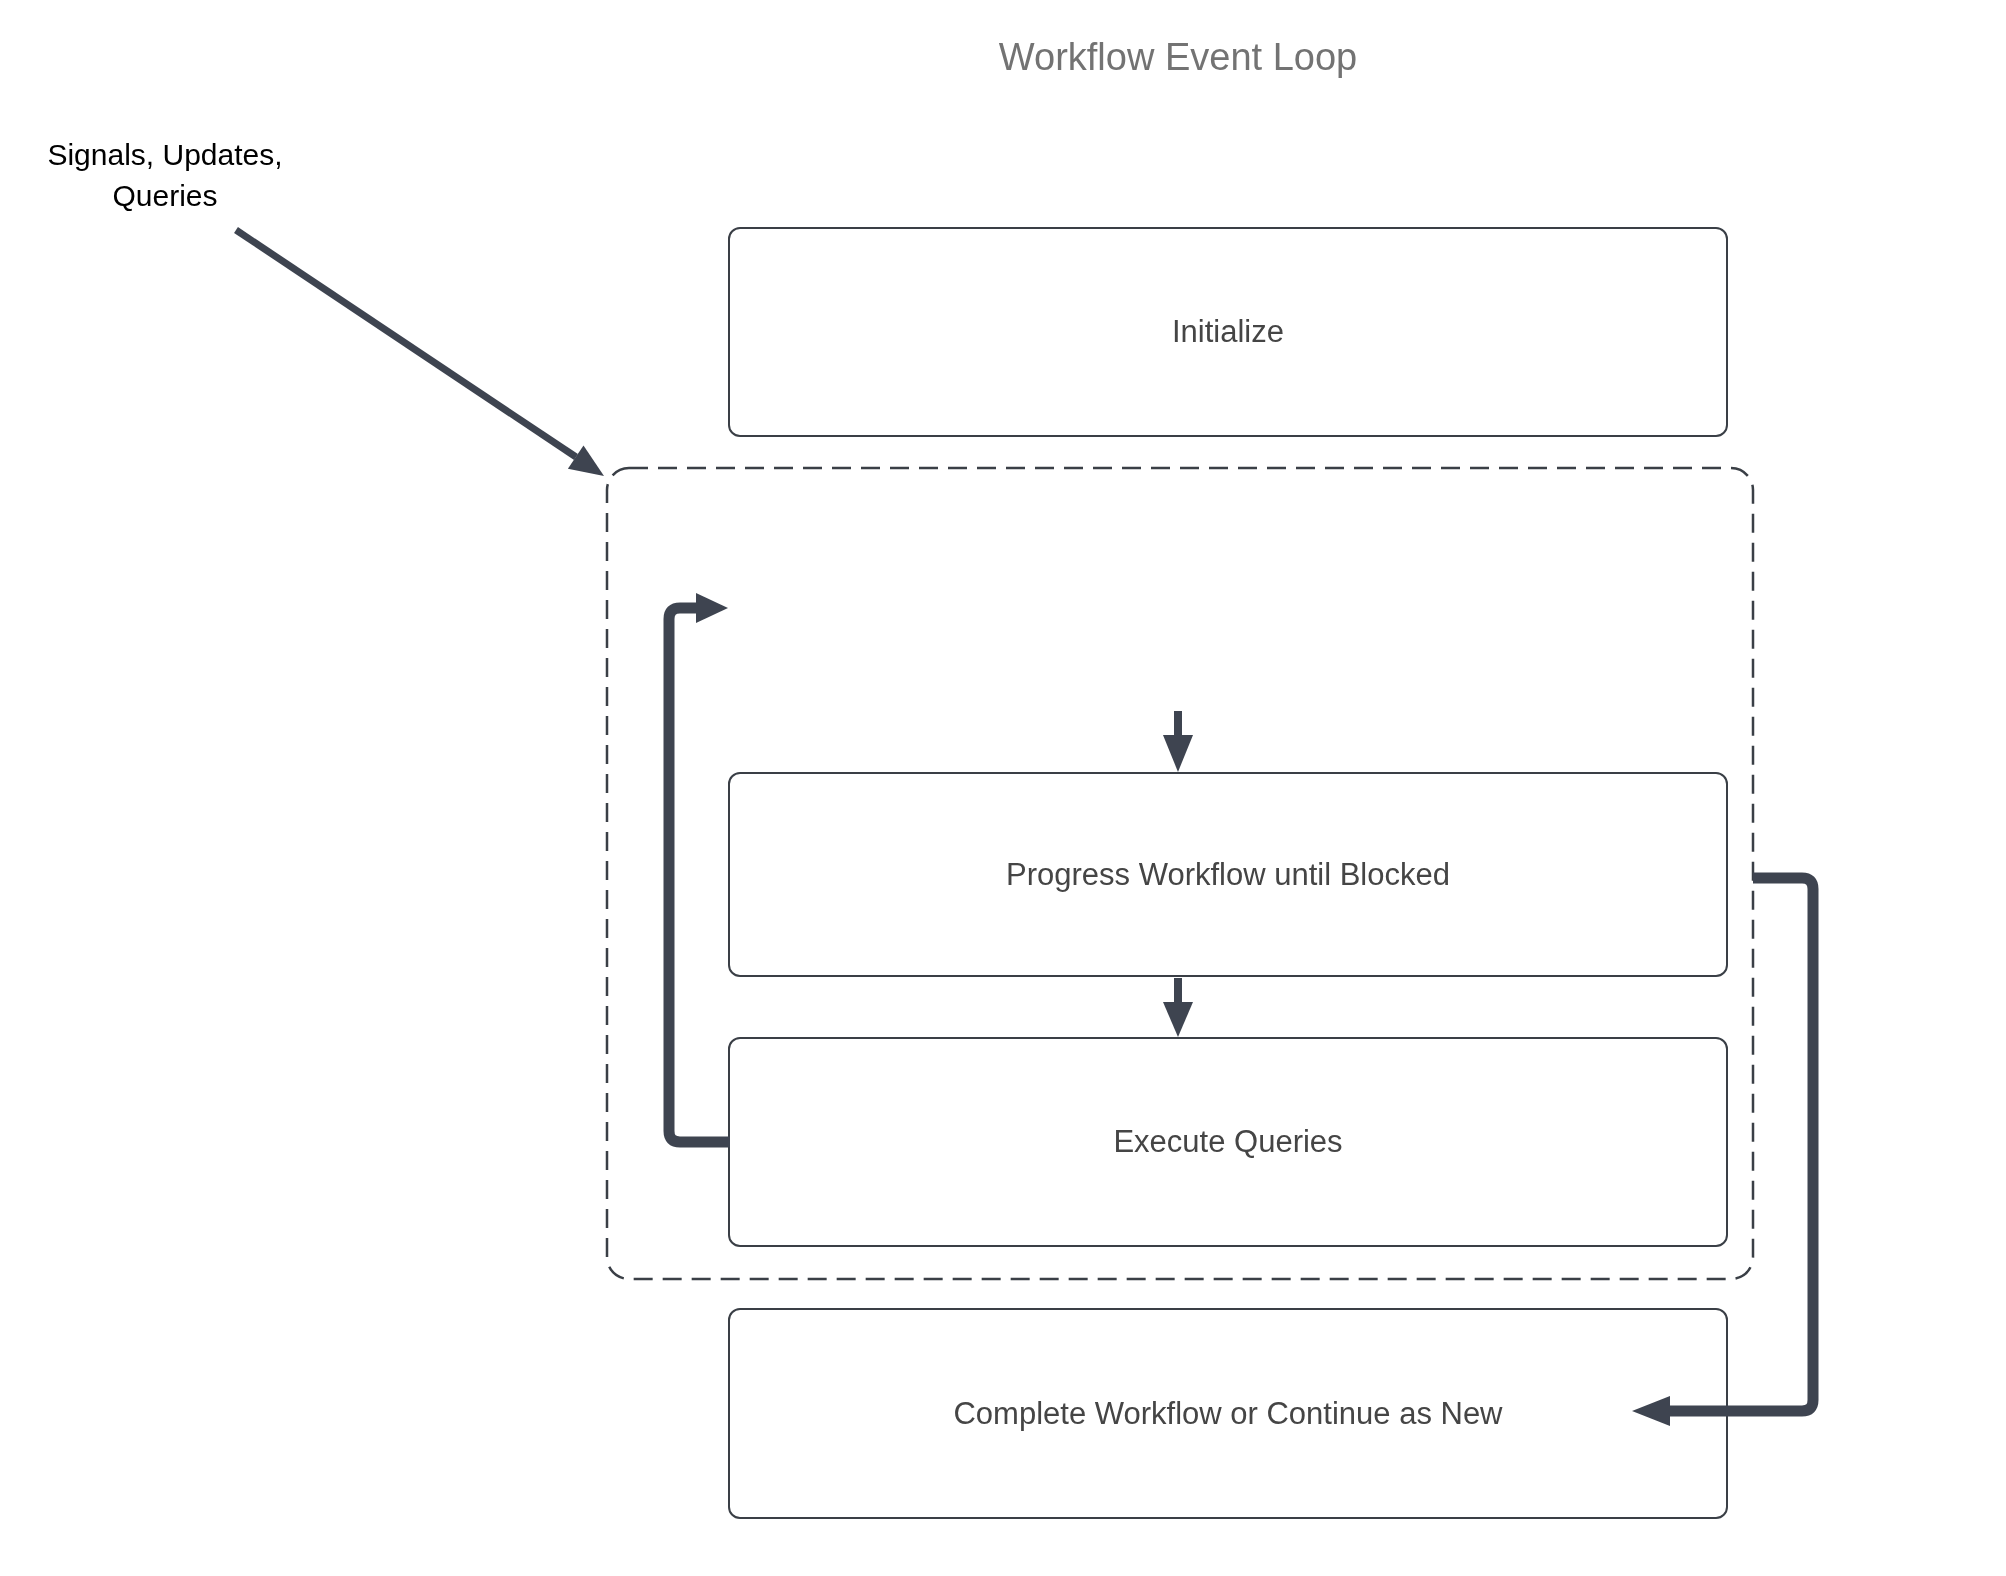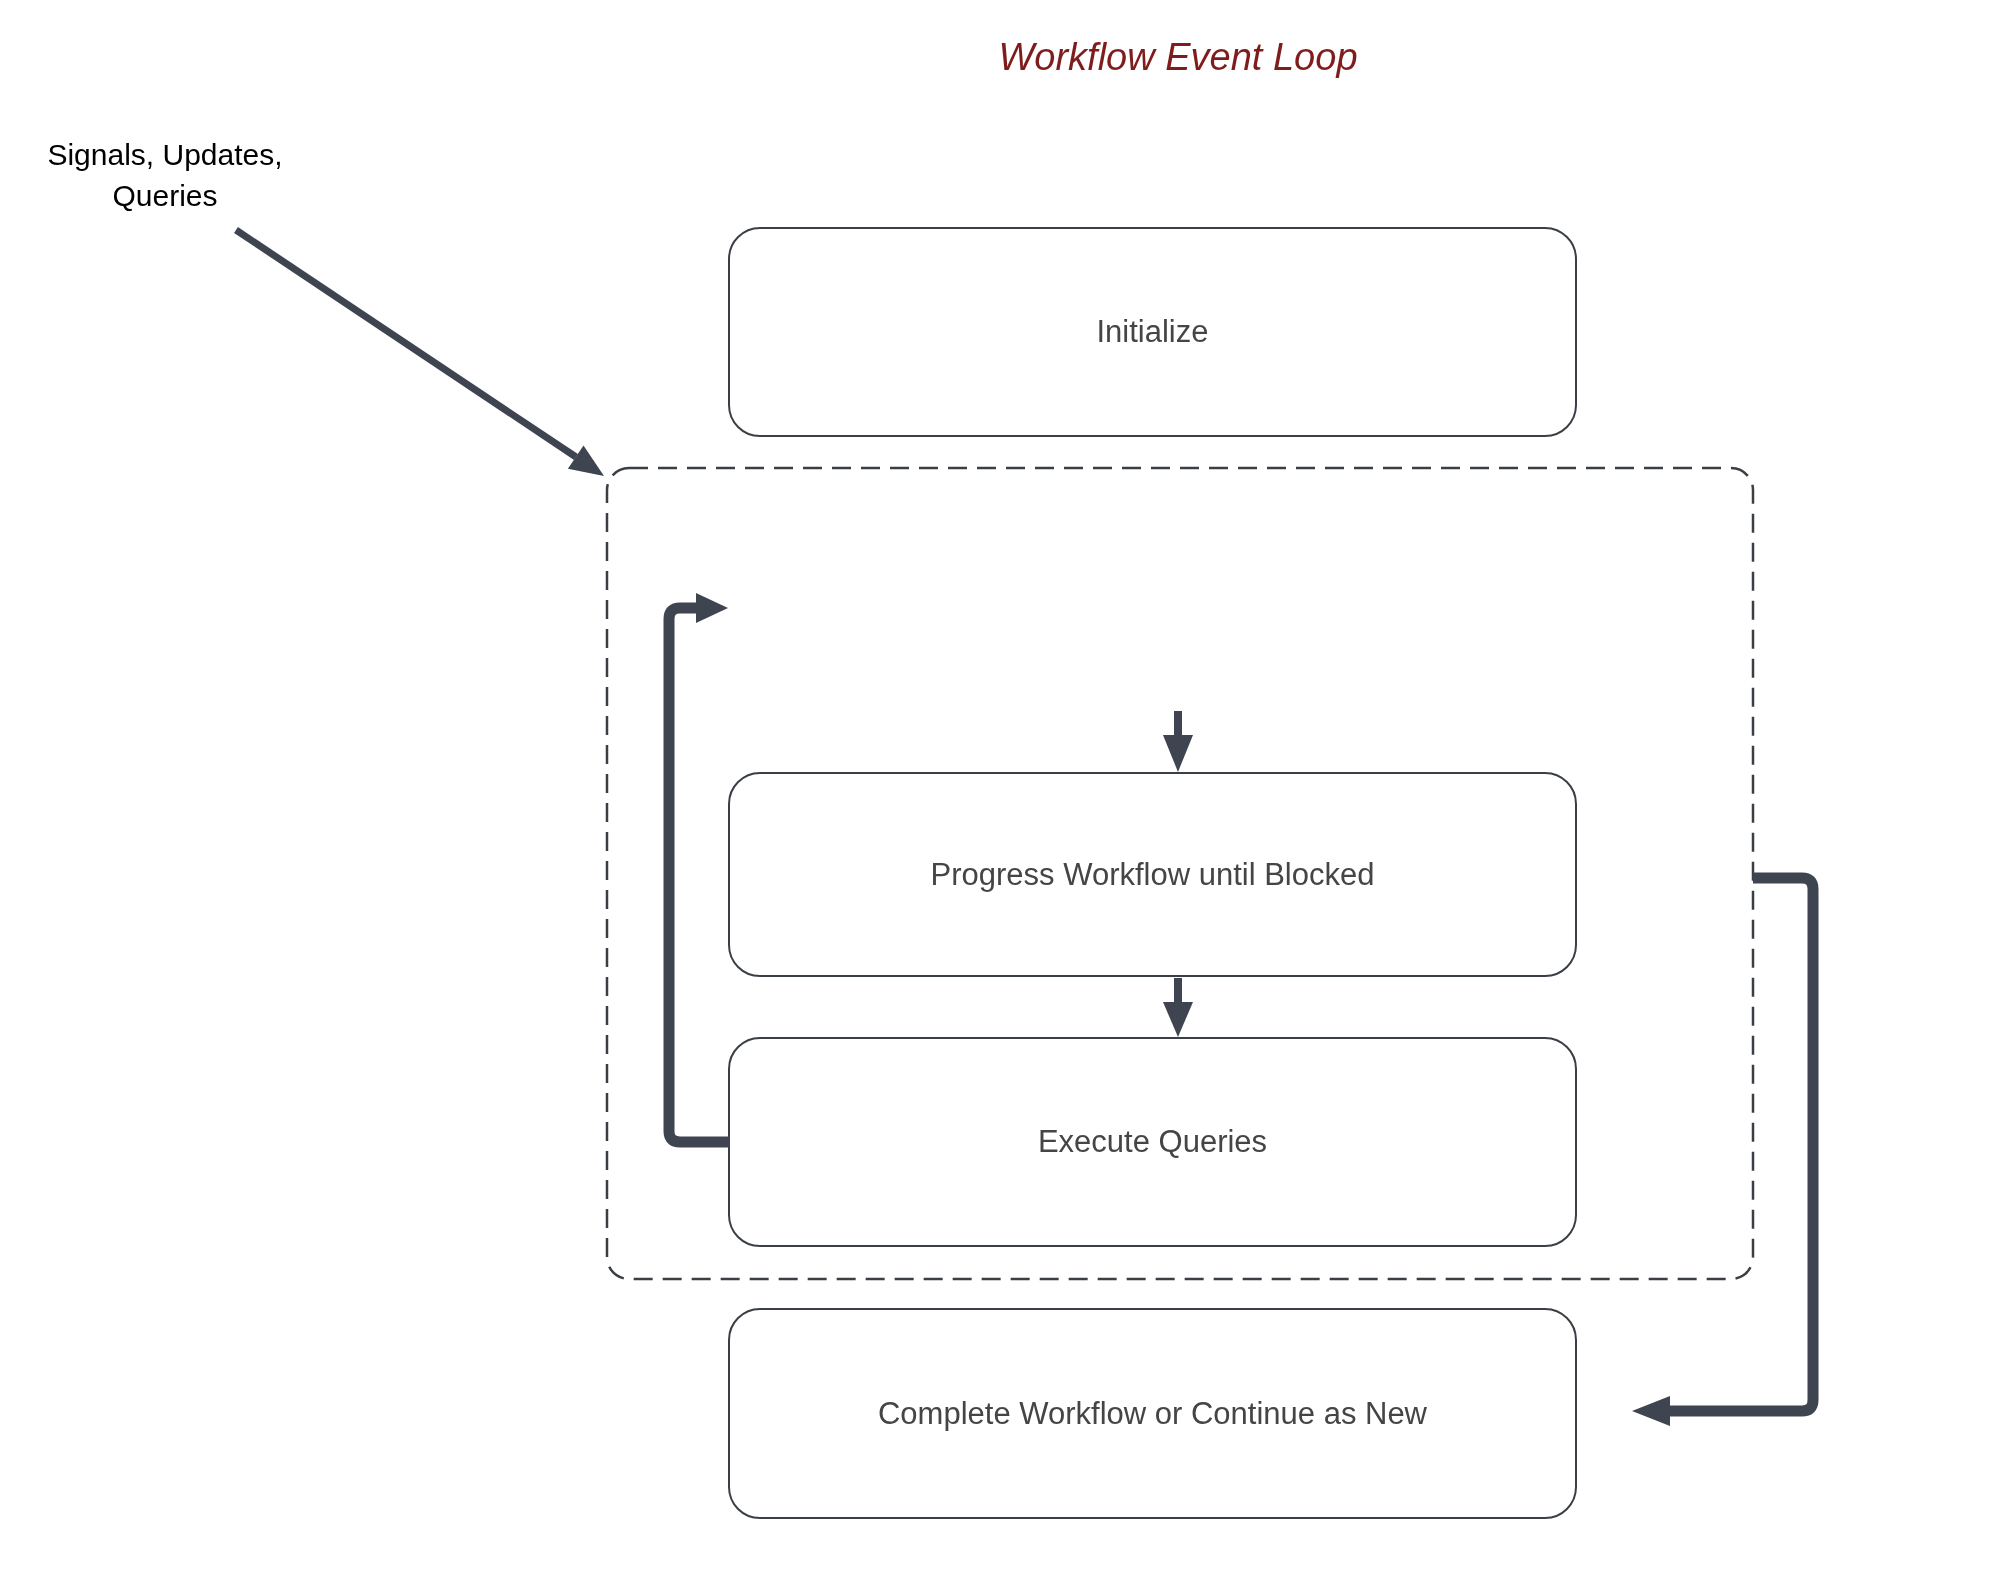--- a/index.html
+++ b/index.html
@@ -9,40 +9,39 @@
     height: 1576px;
     background: #ffffff;
     font-family: "Liberation Sans", "DejaVu Sans", sans-serif;
     overflow: hidden;
   }
   .diagram-title {
     position: absolute;
     left: 728px; top: 36px; width: 900px;
     text-align: center;
     font-size: 38px;
-    font-style: italic;
-    color: #7f1d1d;
+    color: #737373;
   }
   .annotation {
     position: absolute;
     left: 12px; top: 134px; width: 306px;
     text-align: center;
     font-size: 30px;
     line-height: 41px;
     color: #000000;
   }
   .annotation div { white-space: nowrap; }
   .node {
     position: absolute;
     left: 728px;
-    width: 849px;
+    width: 1000px;
     box-sizing: border-box;
     background: #ffffff;
     border: 2px solid #3a3f46;
-    border-radius: 32px;
+    border-radius: 12px;
     display: flex;
     align-items: center;
     justify-content: center;
     text-align: center;
     font-size: 31px;
     color: #454545;
   }
   .node-initialize        { top: 227px;  height: 210px; }
   .node-progress-signals  { top: 496px;  height: 214px; }
   .node-progress-workflow { top: 772px;  height: 205px; }

